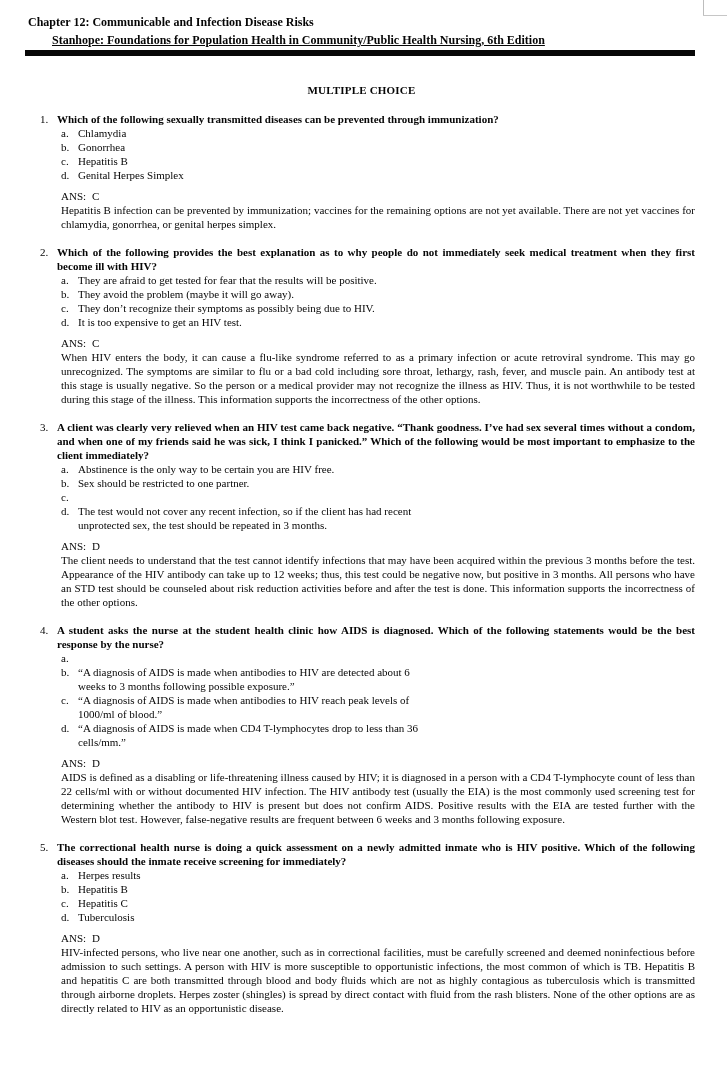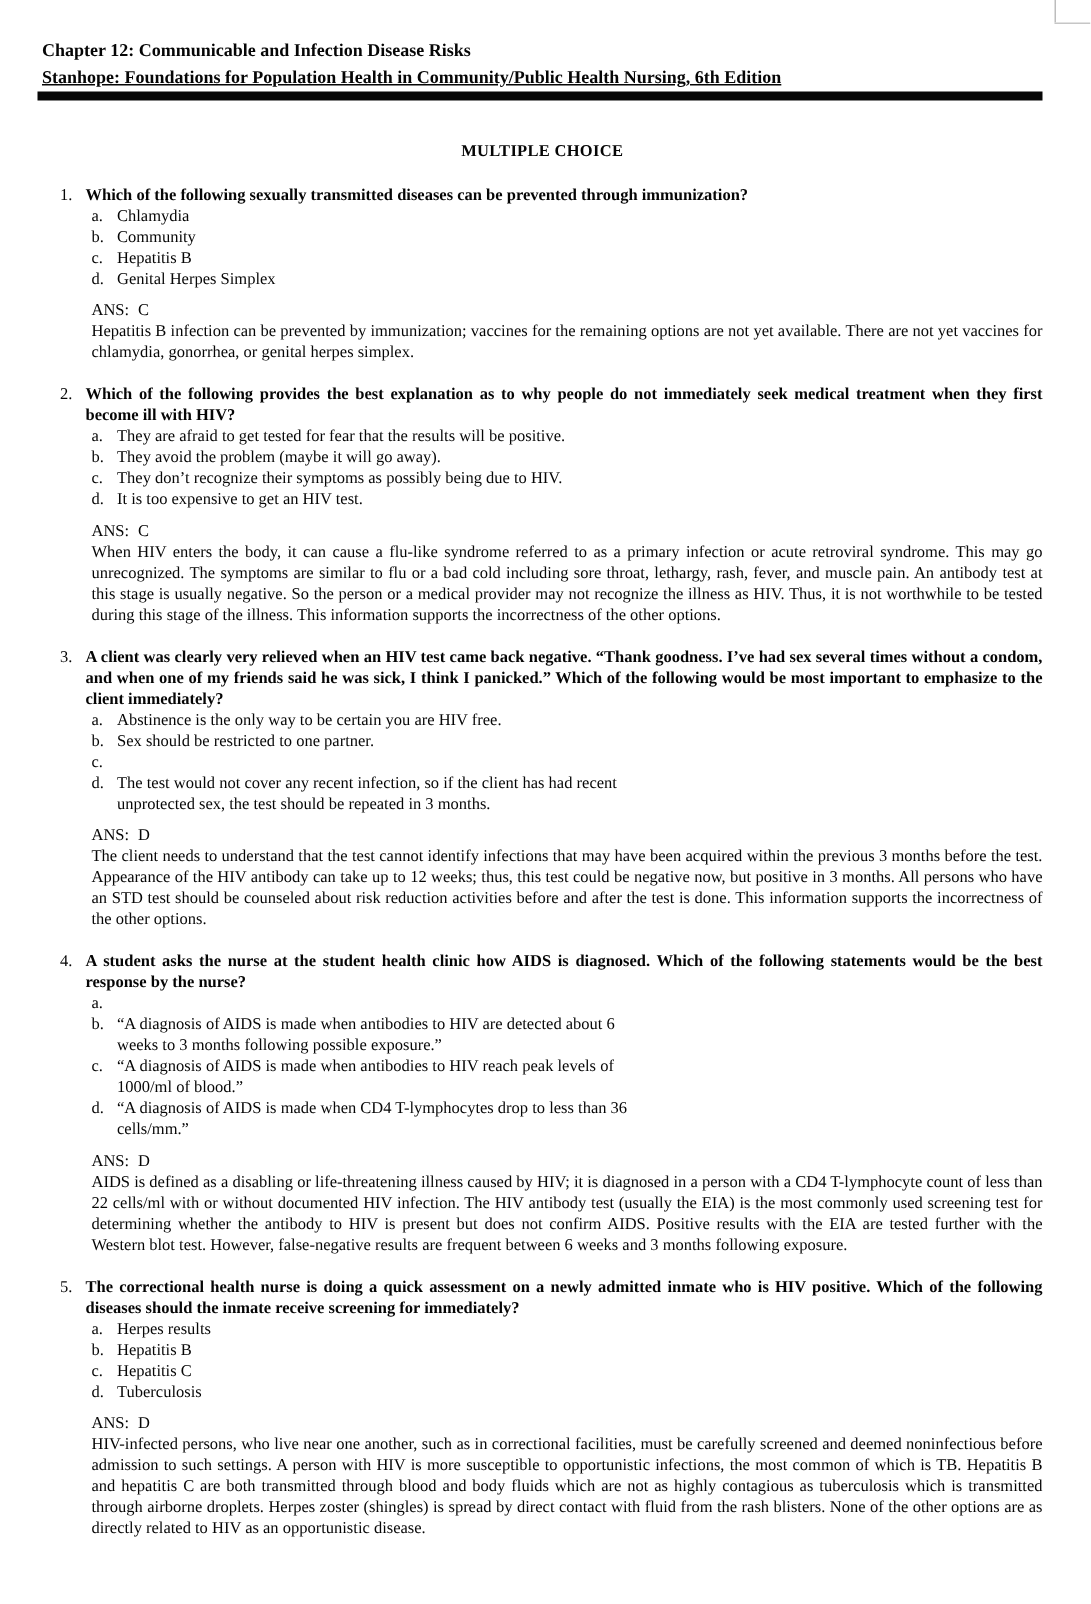--- a/index.html
+++ b/index.html
@@ -7,25 +7,25 @@
   body {
     width: 727px;
     height: 1069px;
     position: relative;
     overflow: hidden;
     font-family: "Liberation Serif", "DejaVu Serif", serif;
     font-size: 11px;
     line-height: 14px;
     color: #060606;
   }
-  .page-content { padding: 24px 32px 0 28px; }
+  .page-content { padding: 13px 32px 0 28px; }
 
   
   .doc-title-1 { font-size: 12px; line-height: 18px; font-weight: bold; }
-  .doc-title-2 { font-size: 12px; line-height: 18px; font-weight: bold; text-decoration: underline; }
+  .doc-title-2 { font-size: 12px; line-height: 18px; font-weight: bold; text-decoration: underline; margin-left: 24px; }
   .divider-bar {
     height: 6px;
     background: #070707;
     width: 670px;
     margin: 1px 0 0 -3px;
   }
 
   
   .corner-v { position: absolute; left: 703px; top: 0; width: 1px; height: 15px; background: #bdbdbd; }
   .corner-h { position: absolute; left: 703px; top: 15px; width: 24px; height: 1px; background: #c6c6c6; }
@@ -69,21 +69,21 @@
       <div class="q-body">
         <p class="q-stem">Which of the following sexually transmitted diseases can be prevented through immunization?</p>
         <div class="q-options">
   <div class="q-option">
     <span class="q-option-letter">a.</span>
     <span class="q-option-text">Chlamydia</span>
   </div>
 
   <div class="q-option">
     <span class="q-option-letter">b.</span>
-    <span class="q-option-text">Community</span>
+    <span class="q-option-text">Gonorrhea</span>
   </div>
 
   <div class="q-option">
     <span class="q-option-letter">c.</span>
     <span class="q-option-text">Hepatitis B</span>
   </div>
 
   <div class="q-option">
     <span class="q-option-letter">d.</span>
     <span class="q-option-text">Genital Herpes Simplex</span>

